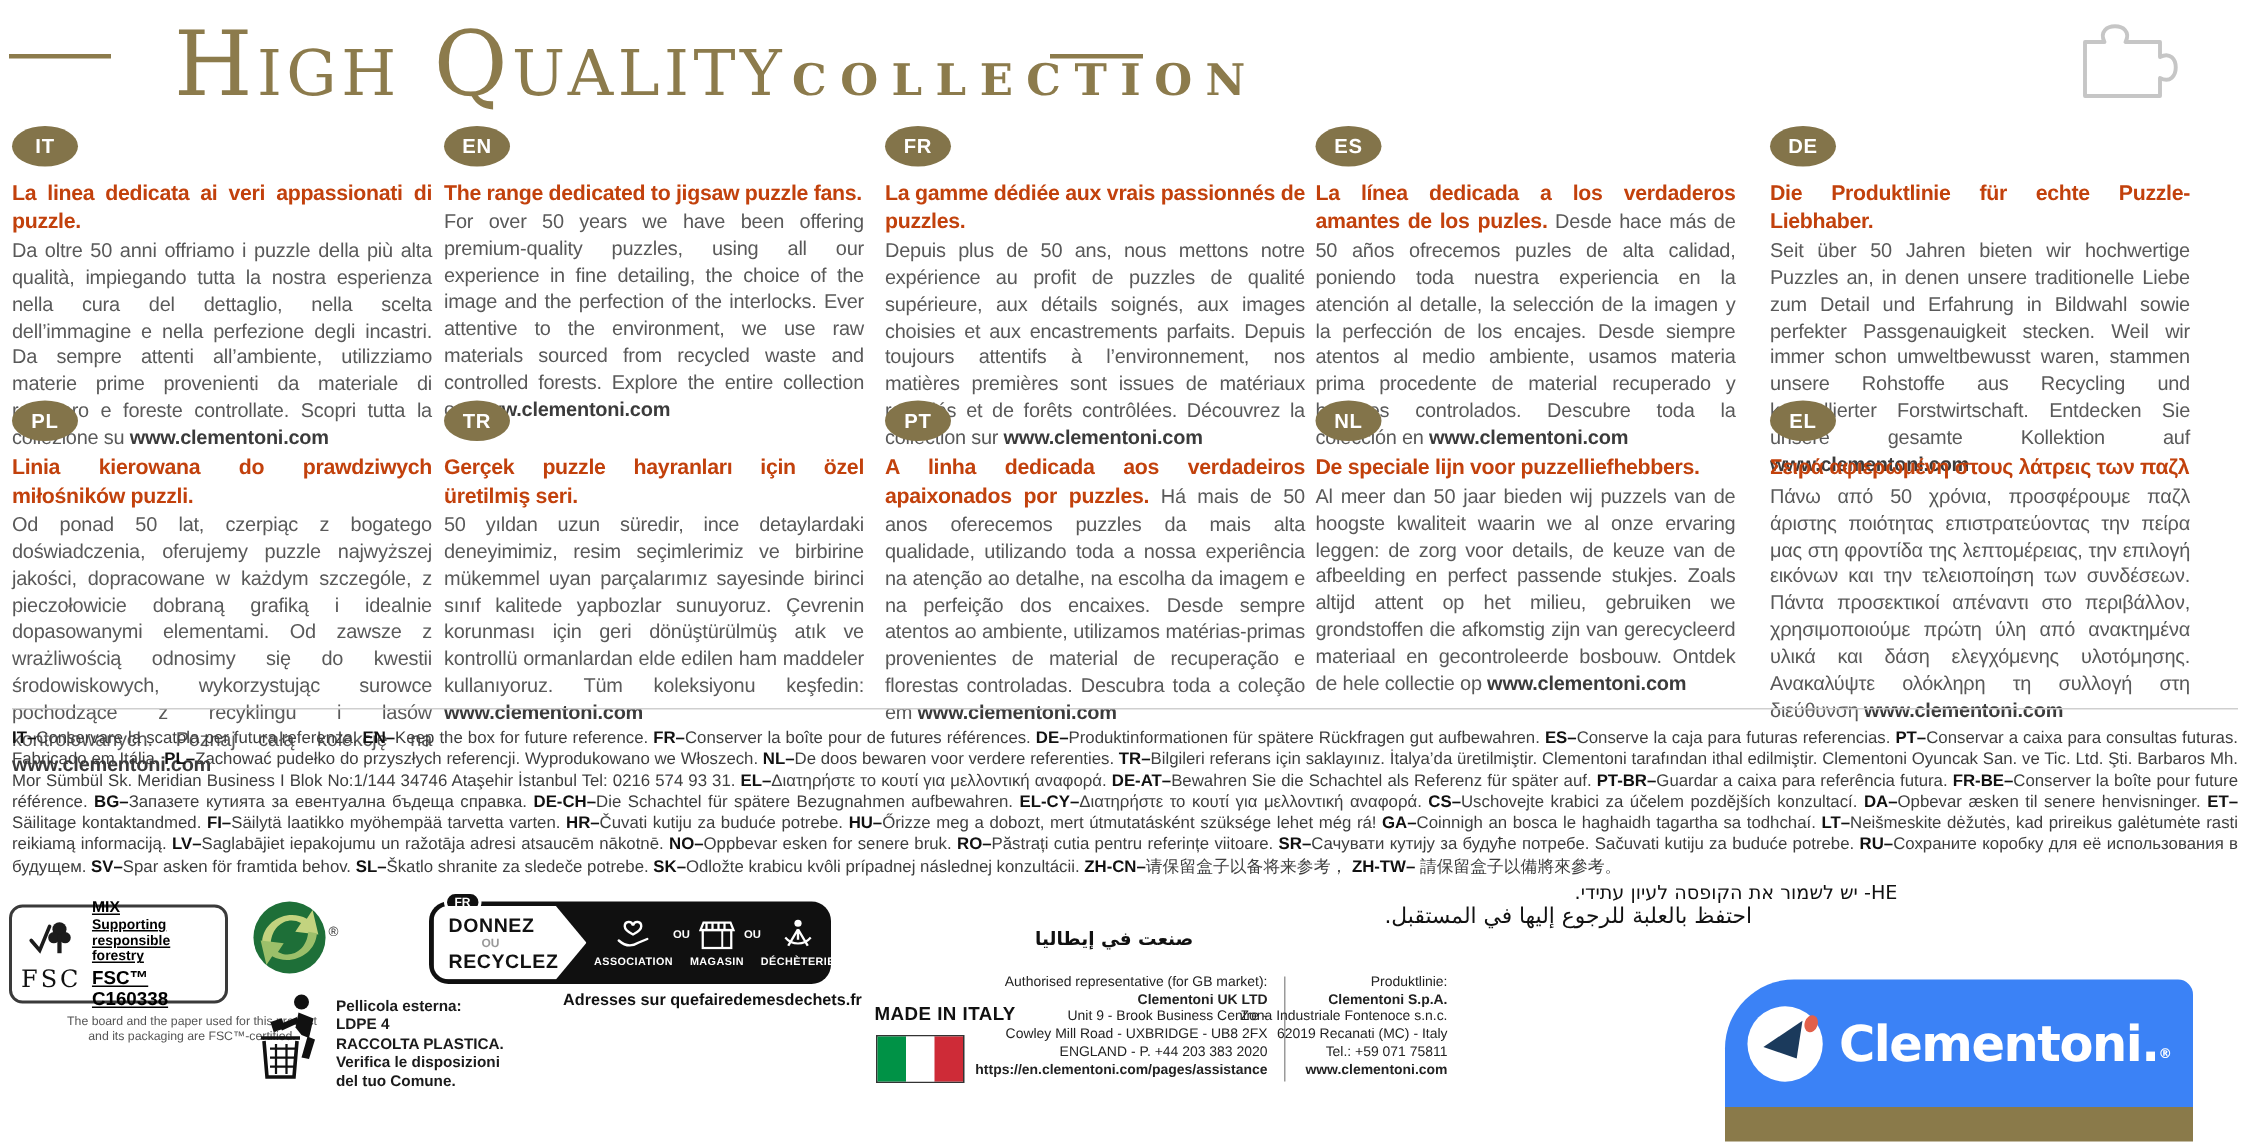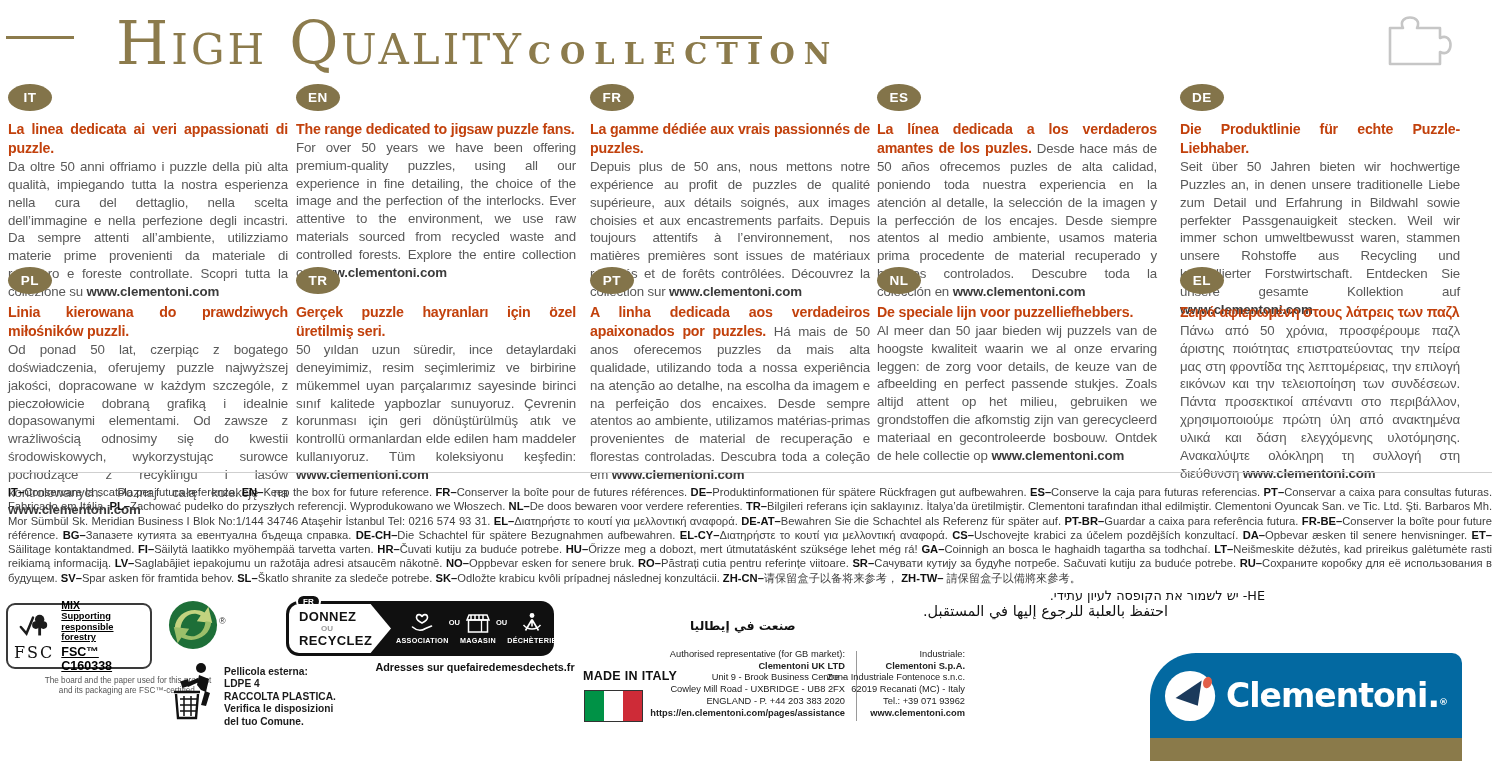--- a/index.html
+++ b/index.html
@@ -84,21 +84,21 @@
   .flag div{flex:1;}
 
   .auth{position:absolute;left:600px;top:649px;width:245px;text-align:right;
         font-size:9.3px;line-height:11.7px;color:#222;}
   .vline{position:absolute;left:856px;top:651px;height:70px;width:1px;background:#9a9a9a;}
   .manu{position:absolute;left:818px;top:649px;width:147px;text-align:right;
         font-size:9.3px;line-height:11.7px;color:#222;}
   .bold{font-weight:bold;}
 
   .clem{position:absolute;left:1150px;top:653px;width:312px;height:108px;}
-  .clem-blue{position:absolute;left:0;right:0;top:0;bottom:23px;background:#0369a1;
+  .clem-blue{position:absolute;left:0;right:0;top:0;bottom:23px;background:#3b82f6;
              border-radius:46px 10px 0 0;display:flex;align-items:center;padding-left:14px;
              box-sizing:border-box;}
   .clem-gold{position:absolute;left:0;right:0;bottom:0;height:23px;background:#8a7a4a;}
   .clem-word{color:#fff;font-family:"DejaVu Sans",sans-serif;font-weight:bold;font-size:33px;
              letter-spacing:-1px;margin-left:6px;}
   .clem-reg{color:#fff;font-size:9px;vertical-align:2px;}
 </style>
 </head>
 <body>
 
@@ -266,25 +266,25 @@
   <div class="bold">Clementoni UK LTD</div>
   <div>Unit 9 - Brook Business Centre -</div>
   <div>Cowley Mill Road - UXBRIDGE - UB8 2FX</div>
   <div>ENGLAND - P. +44 203 383 2020</div>
   <div class="bold">https://en.clementoni.com/pages/assistance</div>
 </div>
 
 <div class="vline"></div>
 
 <div class="manu">
-  <div>Industriale:</div>
+  <div>Produktlinie:</div>
   <div class="bold">Clementoni S.p.A.</div>
   <div>Zona Industriale Fontenoce s.n.c.</div>
   <div>62019 Recanati (MC) - Italy</div>
-  <div>Tel.: +39 071 93962</div>
+  <div>Tel.: +59 071 75811</div>
   <div class="bold">www.clementoni.com</div>
 </div>
 
 <div class="clem">
   <div class="clem-blue">
     <svg width="56" height="56" viewBox="0 0 58 58">
       <circle cx="27" cy="29" r="26" fill="#ffffff"></circle>
       <path d="M39 13 L12 31 L35 39 Z" fill="#1b3a5c"></path>
       <ellipse cx="45" cy="15" rx="4.5" ry="6" fill="#e2604a" transform="rotate(18 45 15)"></ellipse>
     </svg>

